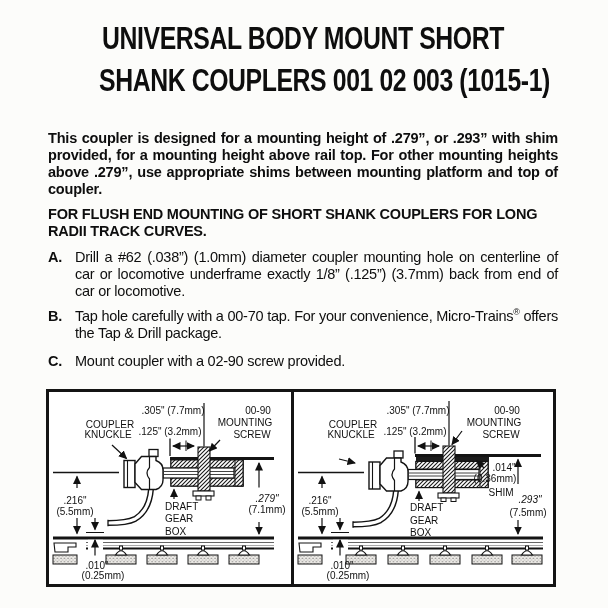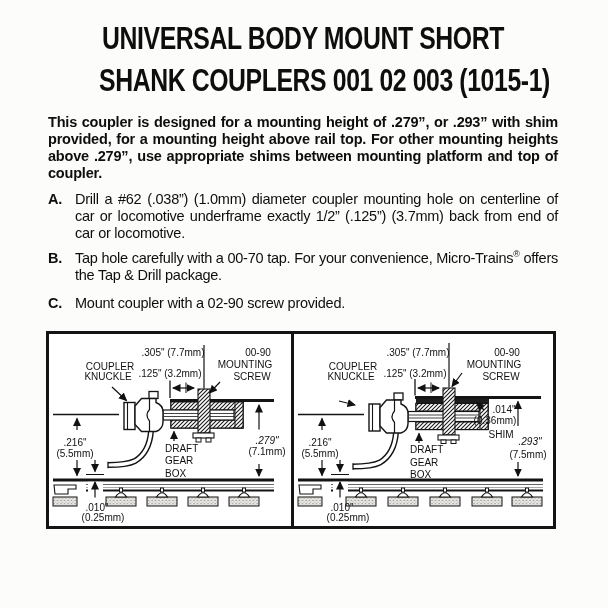--- a/index.html
+++ b/index.html
@@ -3,21 +3,21 @@
 <meta charset="utf-8">
 <style>
   html,body{margin:0;padding:0;}
   body{
     width:608px;height:608px;background:#fcfcfa;color:#0e0e0e;
     font-family:"Liberation Sans",sans-serif;overflow:hidden;
   }
   .page{padding:18px 50px 0 48px;box-sizing:border-box;width:608px;height:536px;}
   h1{margin:0;text-align:center;font-size:31px;line-height:42px;font-weight:bold;letter-spacing:-0.5px;}
   .t-line{display:block;transform:scaleX(0.80);transform-origin:50% 50%;white-space:nowrap;}
-  .intro{font-weight:bold;font-size:14.5px;line-height:17px;text-align:justify;margin:12px 0 0;letter-spacing:-0.2px;}
+  .intro{font-weight:bold;font-size:14.5px;line-height:17px;text-align:justify;margin:28px 0 0;letter-spacing:-0.2px;}
   .subhead{font-weight:bold;font-size:14.5px;line-height:17px;margin:8px 0 0;letter-spacing:-0.2px;}
   .steps{margin:0;padding:0;list-style:none;font-size:14.5px;line-height:17px;letter-spacing:-0.25px;}
   .step{display:flex;}
   .step-a{margin-top:9px;}
   .step-b{margin-top:8px;}
   .step-c{margin-top:11px;}
   .step .letter{font-weight:bold;width:27px;flex:none;}
   .step .text{flex:1;text-align:justify;}
   .step .b{font-weight:normal;}
   .step sup{font-size:9px;line-height:0;}
@@ -33,25 +33,26 @@
 
 <div class="page">
 
   <h1>
     <span class="t-line">UNIVERSAL BODY MOUNT SHORT</span>
     <span class="t-line">SHANK COUPLERS 001 02 003 (1015-1)</span>
   </h1>
 
   <p class="intro">This coupler is designed for a mounting height of .279”, or .293” with shim provided, for a mounting height above rail top. For other mounting heights above .279”, use appropriate shims between mounting platform and top of coupler.</p>
 
+  <p class="subhead">FOR FLUSH END MOUNTING OF SHORT SHANK COUPLERS FOR LONG RADII TRACK CURVES.</p>
 
   <ul class="steps">
     <li class="step step-a">
       <span class="letter">A.</span>
-      <span class="text">Drill a #62 (.038”) (1.0mm) diameter coupler mounting hole on centerline of car or locomotive underframe exactly 1/2” (.125”) (3.7mm) back from end of car or locomotive.</span>
+      <span class="text">Drill a #62 (.038”) (1.0mm) diameter coupler mounting hole on centerline of car or locomotive underframe exactly 1/8” (.125”) (3.7mm) back from end of car or locomotive.</span>
     </li>
     <li class="step step-b">
       <span class="letter">B.</span>
       <span class="text"><span>Tap hole carefully with a 00-70 tap. For your convenience, Micro-Trains</span><sup>®</sup><span> offers the </span><span class="b">Tap &amp; Drill package</span><span>.</span></span>
     </li>
     <li class="step step-c">
       <span class="letter">C.</span>
       <span class="text">Mount coupler with a 02-90 screw provided.</span>
     </li>
   </ul>

